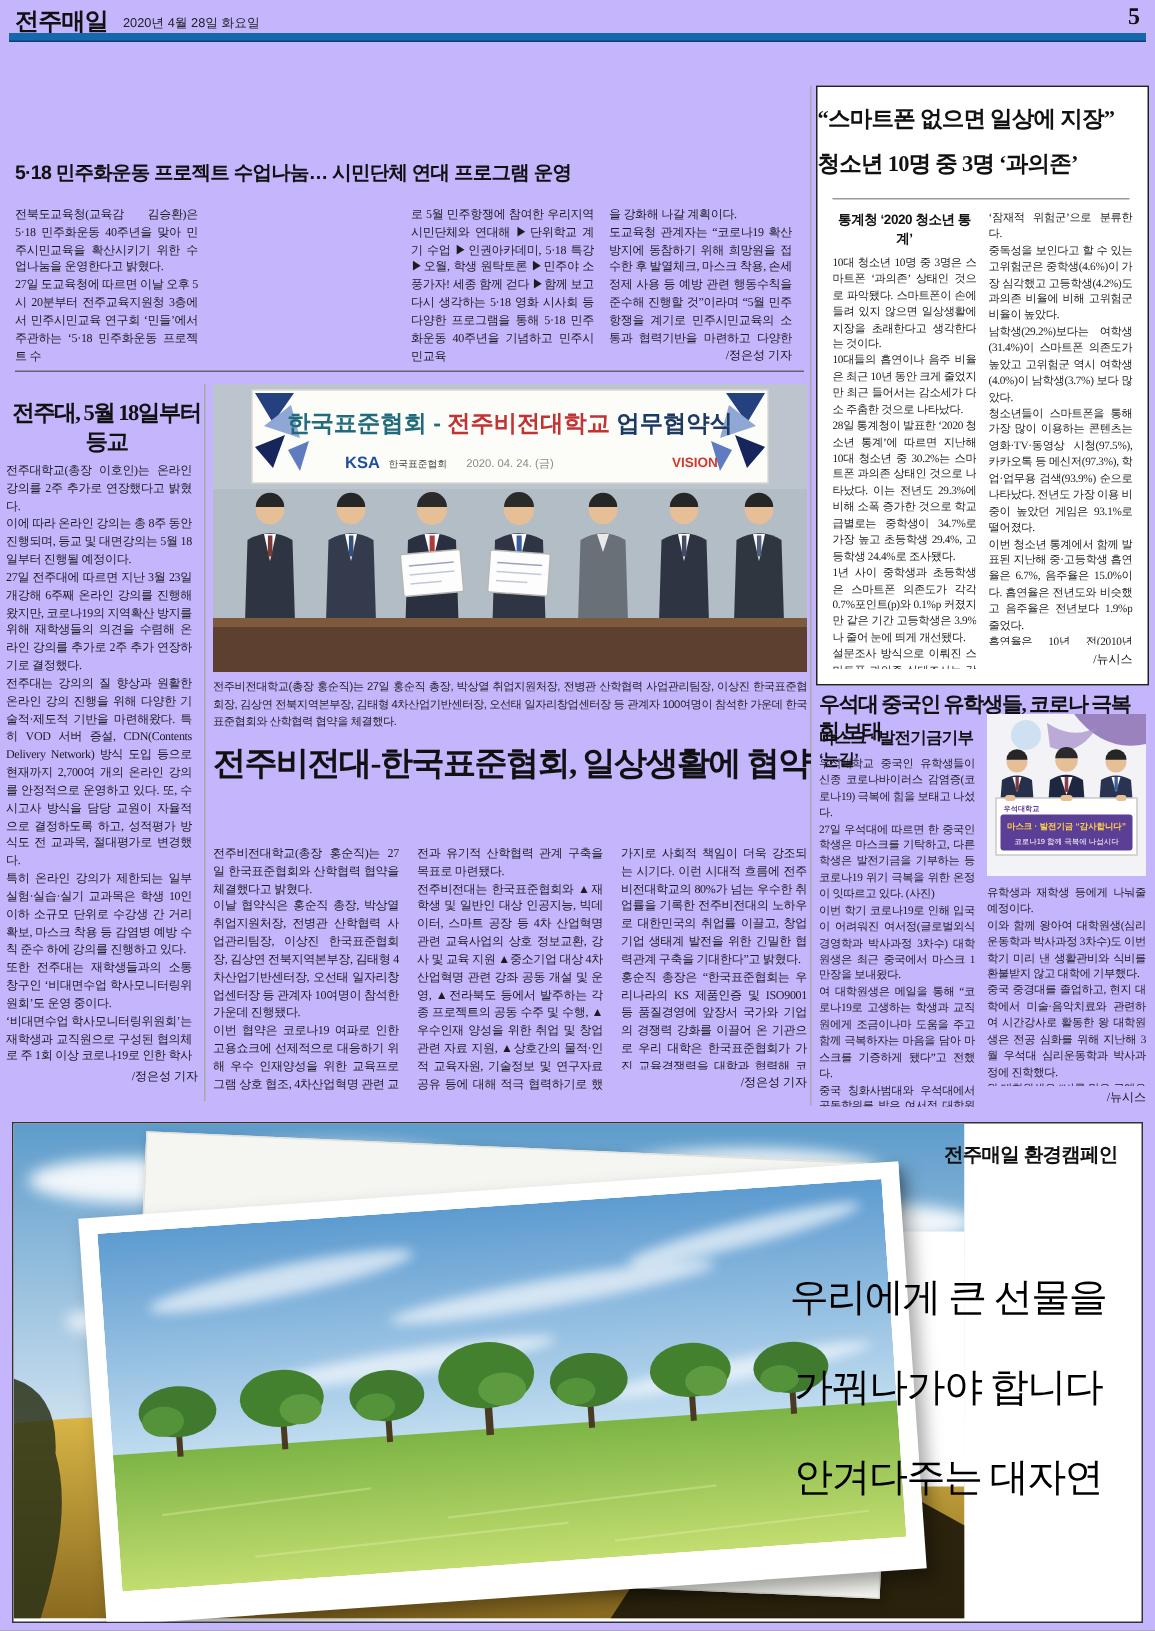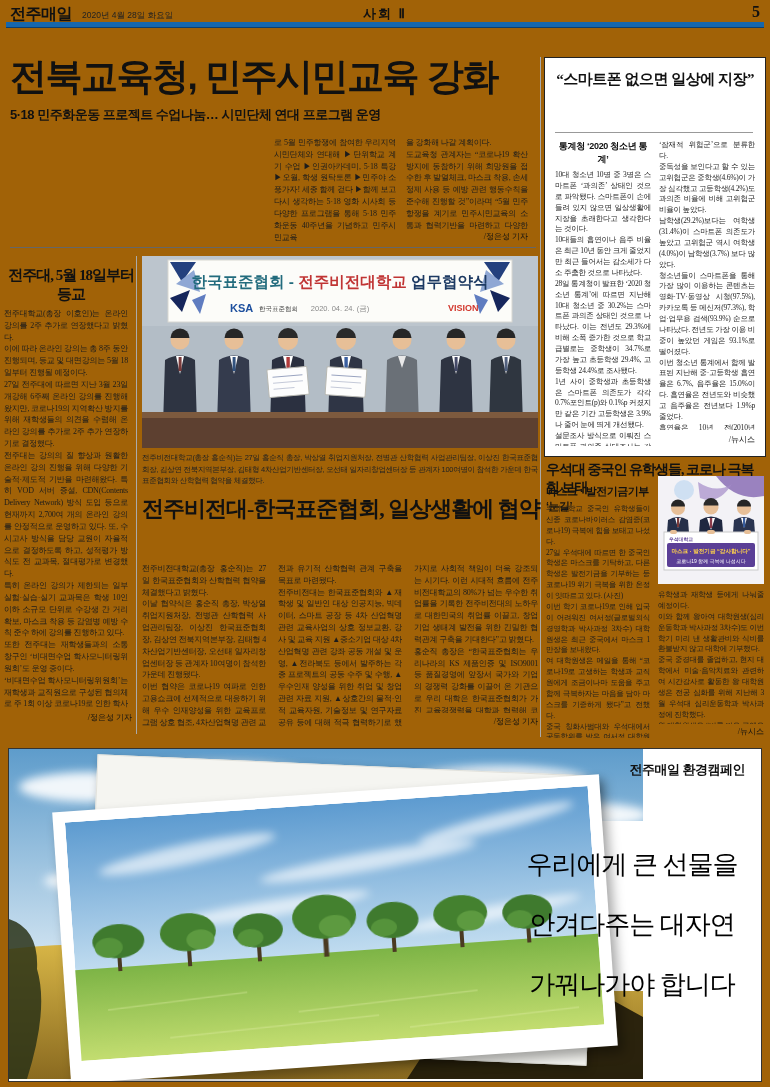--- a/index.html
+++ b/index.html
@@ -1,16 +1,16 @@
 <!DOCTYPE html>
 <html><head>
 <meta charset="utf-8">
 <style>
   html,body{margin:0;padding:0;background:#9a9a9a;}
-  #page{position:relative;width:770px;height:1087px;background:#a16207;margin:0 auto;
+  #page{position:relative;width:770px;height:1087px;background:#c4b5fd;margin:0 auto;
         font-family:"Liberation Serif",serif;color:#111;overflow:hidden;}
   .abs{position:absolute;}
   .gothic{font-family:"Liberation Sans",sans-serif;}
   .serif{font-family:"Liberation Serif",serif;}
   .bodytext{font-size:8px;line-height:1.48;text-align:justify;white-space:pre-line;
             letter-spacing:-0.2px;color:#1c1c1c;overflow:hidden;}
   .byline{font-size:8px;text-align:right;color:#111;}
   .hrule{position:absolute;height:1px;background:#666;}
   .vrule{position:absolute;width:1px;background:#aaa;}
   .center{text-align:center;}
@@ -18,21 +18,21 @@
   .paper-name{font-size:16px;font-weight:900;letter-spacing:-0.5px;}
   .paper-date{font-size:8.5px;color:#222;}
   .section-label{font-size:13px;font-weight:bold;letter-spacing:2px;}
   .page-num{font-size:16px;font-weight:bold;}
   .blue-bar{position:absolute;left:6px;top:22px;width:758px;height:5px;background:#1667ad;border-bottom:1px solid #0c3e6e;}
   
   .main-headline{font-size:37px;font-weight:900;letter-spacing:-1.5px;line-height:1.05;}
   .main-subhead{font-size:13px;font-weight:600;letter-spacing:-0.5px;}
   
   .news-box{position:absolute;left:544px;top:57px;width:220px;height:398px;border:1.5px solid #222;background:#fff;}
-  .box-headline{position:absolute;left:0;width:100%;text-align:center;font-size:15px;font-weight:bold;letter-spacing:-0.5px;}
+  .box-headline{position:absolute;left:0;width:100%;text-align:left;font-size:15px;font-weight:bold;letter-spacing:-0.5px;}
   .lead-head{font-size:9px;font-weight:bold;text-align:center;margin-bottom:4px;letter-spacing:-0.3px;}
   .smallcol{font-size:7.5px;line-height:1.45;}
   
   .side-title{font-size:15px;font-weight:bold;letter-spacing:-1px;}
   
   .vision-headline{font-size:22px;font-weight:900;letter-spacing:-1px;}
   .vision-subhead{font-size:12.5px;font-weight:bold;letter-spacing:-0.5px;}
   
   .woosuk-headline{font-size:14px;font-weight:900;letter-spacing:-1px;}
   .woosuk-subhead{font-size:11px;font-weight:bold;letter-spacing:-0.5px;}
@@ -49,27 +49,27 @@
                  font-size:26px;line-height:60px;letter-spacing:-1px;color:#000;}
   .caption{font-size:7.5px;line-height:1.55;text-align:justify;color:#222;letter-spacing:-0.3px;}
 </style>
 </head>
 <body>
 
 <div id="page">
 
   <div class="abs gothic paper-name" style="left:10px;top:4px;">전주매일</div>
   <div class="abs gothic paper-date" style="left:82px;top:10px;">2020년 4월 28일 화요일</div>
-  <div class="abs gothic section-label center" style="left:0;width:770px;top:5px;">사회 Ⅱ</div>
   <div class="abs serif page-num" style="right:10px;top:3px;">5</div>
   <div class="blue-bar"></div>
 
-  <div class="abs gothic main-headline" style="left:10px;top:58px;width:534px;">전북교육청, 민주시민교육 강화</div>
   <div class="abs gothic main-subhead" style="left:10px;top:106px;width:534px;">5·18 민주화운동 프로젝트 수업나눔… 시민단체 연대 프로그램 운영</div>
 
+  <div class="abs bodytext" style="left:10px;top:137px;width:122px;height:106px;">전북도교육청(교육감 김승환)은 5·18 민주화운동 40주년을 맞아 민주시민교육을 확산시키기 위한 수업나눔을 운영한다고 밝혔다.
+27일 도교육청에 따르면 이날 오후 5시 20분부터 전주교육지원청 3층에서 민주시민교육 연구회 ‘민들’에서 주관하는 ‘5·18 민주화운동 프로젝트 수</div>
   <div class="abs bodytext" style="left:274px;top:137px;width:122px;height:106px;">로 5월 민주항쟁에 참여한 우리지역 시민단체와 연대해 ▶단위학교 계기 수업 ▶인권아카데미, 5·18 특강 ▶오월, 학생 원탁토론 ▶민주야 소풍가자! 세종 함께 걷다 ▶함께 보고 다시 생각하는 5·18 영화 시사회 등 다양한 프로그램을 통해 5·18 민주화운동 40주년을 기념하고 민주시민교육</div>
   <div class="abs bodytext" style="left:406px;top:137px;width:122px;height:92px;">을 강화해 나갈 계획이다.
 도교육청 관계자는 “코로나19 확산 방지에 동참하기 위해 희망원을 접수한 후 발열체크, 마스크 착용, 손세정제 사용 등 예방 관련 행동수칙을 준수해 진행할 것”이라며 “5월 민주항쟁을 계기로 민주시민교육의 소통과 협력기반을 마련하고 다양한 프로젝트 참여와 학생중심 책임으로 민주시민교육을 추진해 나가겠다”고 밝혔다.</div>
   <div class="abs byline" style="left:406px;top:231px;width:122px;">/정은성 기자</div>
 
   <div class="hrule" style="left:10px;top:247px;width:526px;"></div>
 
   <div class="abs serif side-title" style="left:8px;top:266px;width:126px;text-align:center;">전주대, 5월 18일부터 등교</div>
   <div class="abs bodytext" style="left:4px;top:308px;width:124px;height:400px;">전주대학교(총장 이호인)는 온라인 강의를 2주 추가로 연장했다고 밝혔다.
 이에 따라 온라인 강의는 총 8주 동안 진행되며, 등교 및 대면강의는 5월 18일부터 진행될 예정이다.
@@ -185,20 +185,21 @@
 이번 협약은 코로나19 여파로 인한 고용쇼크에 선제적으로 대응하기 위해 우수 인재양성을 위한 교육프로그램 상호 협조, 4차산업혁명 관련 교육사업 정보 제공 등 각 기관의 상호발</div>
   <div class="abs bodytext" style="left:278px;top:563px;width:124px;height:164px;">전과 유기적 산학협력 관계 구축을 목표로 마련됐다.
 전주비전대는 한국표준협회와 ▲재학생 및 일반인 대상 인공지능, 빅데이터, 스마트 공장 등 4차 산업혁명 관련 교육사업의 상호 정보교환, 강사 및 교육 지원 ▲중소기업 대상 4차산업혁명 관련 강좌 공동 개설 및 운영, ▲전라북도 등에서 발주하는 각종 프로젝트의 공동 수주 및 수행, ▲우수인재 양성을 위한 취업 및 창업 관련 자료 지원, ▲상호간의 물적·인적 교육자원, 기술정보 및 연구자료 공유 등에 대해 적극 협력하기로 했다.
 이상진 회장은 “대학도 기업과 마찬</div>
   <div class="abs bodytext" style="left:414px;top:563px;width:124px;height:150px;">가지로 사회적 책임이 더욱 강조되는 시기다. 이런 시대적 흐름에 전주비전대학교의 80%가 넘는 우수한 취업률을 기록한 전주비전대의 노하우로 대한민국의 취업률 이끌고, 창업기업 생태계 발전을 위한 긴밀한 협력관계 구축을 기대한다”고 밝혔다.
 홍순직 총장은 “한국표준협회는 우리나라의 KS 제품인증 및 ISO9001 등 품질경영에 앞장서 국가와 기업의 경쟁력 강화를 이끌어 온 기관으로 우리 대학은 한국표준협회가 가진 교육경쟁력을 대학과 협력해 코로나19 고용쇼크를 타개하고, 지역산업발전에 이바지할 수 있는 인재를 양성할 수 있도록 최선의 노력을 다하겠다”고 밝혔다.</div>
   <div class="abs byline" style="left:414px;top:716px;width:124px;">/정은성 기자</div>
 
   <div class="news-box">
     <div class="box-headline serif" style="top:12px;">“스마트폰 없으면 일상에 지장”</div>
+    <div class="box-headline serif" style="top:42px;">청소년 10명 중 3명 ‘과의존’</div>
     <div class="hrule" style="left:10px;top:74px;width:198px;background:#999;"></div>
     <div class="abs" style="left:10px;top:82px;width:96px;height:306px;overflow:hidden;">
       <div class="gothic lead-head">통계청 ‘2020 청소년 통계’</div>
       <div class="bodytext smallcol">10대 청소년 10명 중 3명은 스마트폰 ‘과의존’ 상태인 것으로 파악됐다. 스마트폰이 손에 들려 있지 않으면 일상생활에 지장을 초래한다고 생각한다는 것이다.
 10대들의 흡연이나 음주 비율은 최근 10년 동안 크게 줄었지만 최근 들어서는 감소세가 다소 주춤한 것으로 나타났다.
 28일 통계청이 발표한 ‘2020 청소년 통계’에 따르면 지난해 10대 청소년 중 30.2%는 스마트폰 과의존 상태인 것으로 나타났다. 이는 전년도 29.3%에 비해 소폭 증가한 것으로 학교급별로는 중학생이 34.7%로 가장 높고 초등학생 29.4%, 고등학생 24.4%로 조사됐다.
 1년 사이 중학생과 초등학생은 스마트폰 의존도가 각각 0.7%포인트(p)와 0.1%p 커졌지만 같은 기간 고등학생은 3.9%나 줄어 눈에 띄게 개선됐다.
 설문조사 방식으로 이뤄진 스마트폰 과의존 실태조사는 각 문항에 해당되는 정도를 점수화해 일정 점수 이상이면 ‘고위험군’ 또는</div>
     </div>
     <div class="abs" style="left:114px;top:82px;width:96px;height:290px;overflow:hidden;">
@@ -376,18 +377,18 @@
             <line x1="90" y1="222" x2="300" y2="214"></line>
               <line x1="330" y1="228" x2="500" y2="220"></line>
           </g>
         </svg>
       </div>
     </div>
 
     <div class="campaign-label gothic">전주매일 환경캠페인</div>
     <div class="campaign-text serif">
       <div>우리에게 큰 선물을</div>
+      <div>가꿔나가야 합니다</div>
       <div>안겨다주는 대자연</div>
-      <div>가꿔나가야 합니다</div>
     </div>
   </div>
 
 </div>
 
 </body></html>

